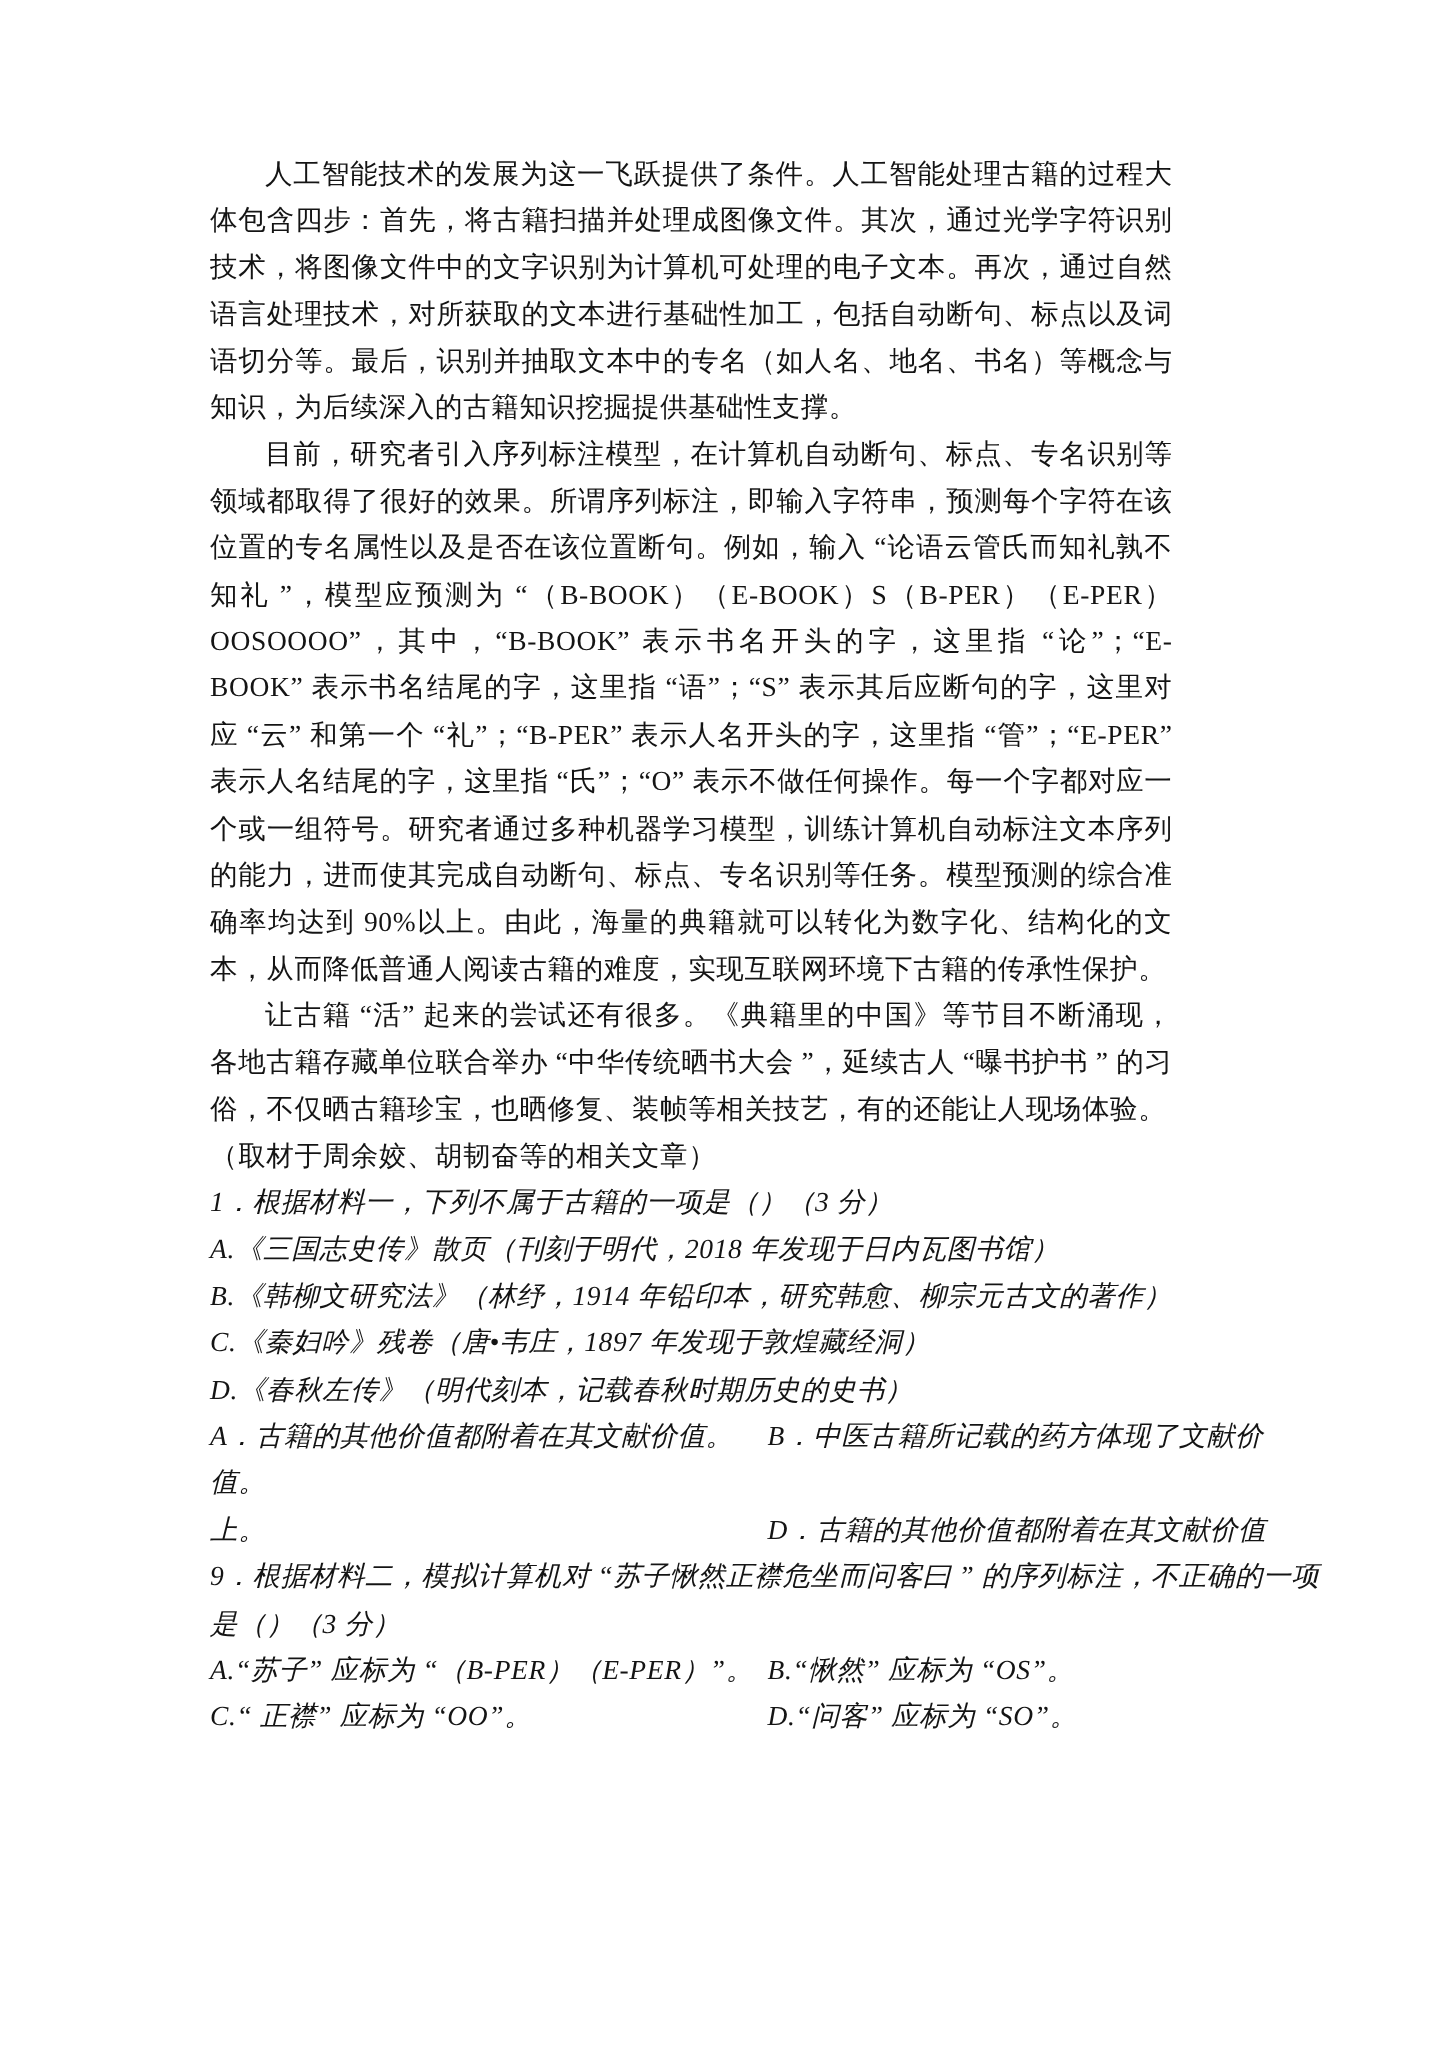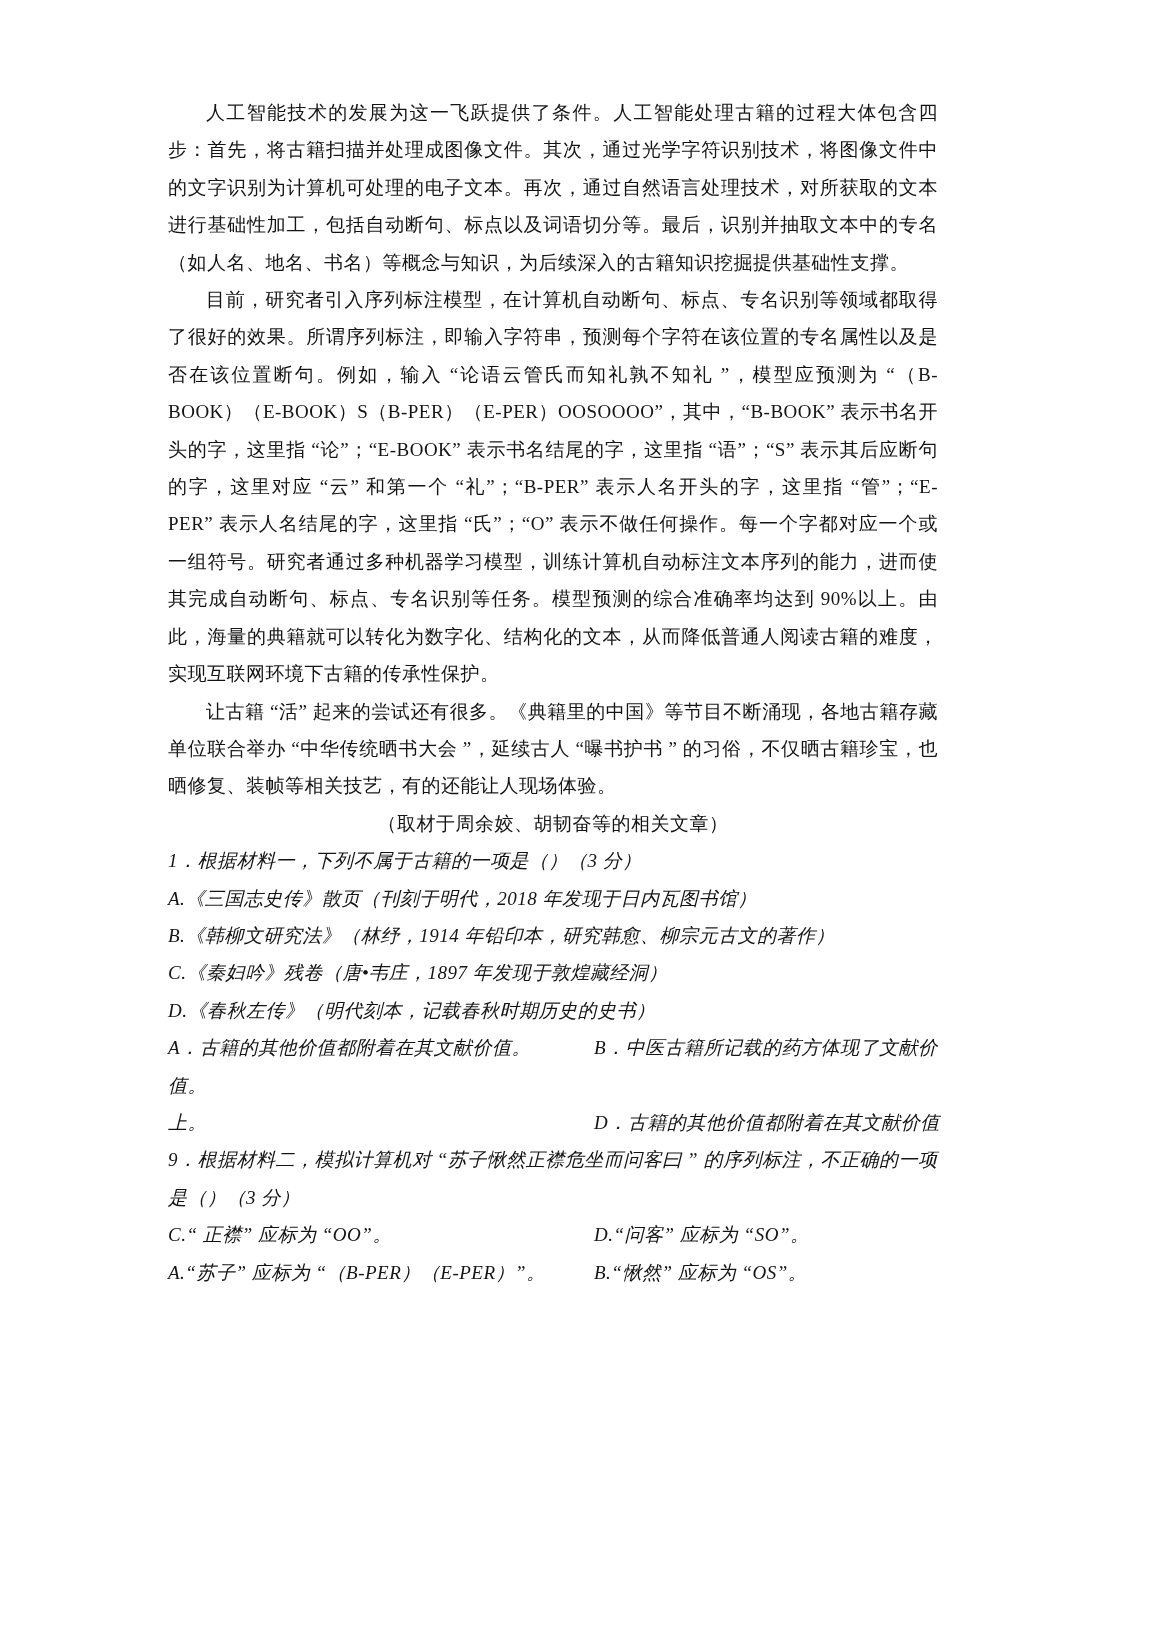--- a/index.html
+++ b/index.html
@@ -10,46 +10,46 @@
   body {
     width: 1158px;
     height: 1638px;
     overflow: hidden;
     font-family: "Liberation Serif", "DejaVu Serif", serif;
     color: #141414;
   }
   .page {
     box-sizing: border-box;
     width: 1158px;
-    padding: 94px 220px 0 168px;
-    font-size: 19px;
+    padding: 120px 220px 0 168px;
+    font-size: 22px;
     line-height: 37.4px;
     letter-spacing: 0.5px;
   }
   .para {
     margin: 0;
     text-align: justify;
     text-indent: 2em;
     text-justify: inter-character;
   }
   .attribution {
     margin: 0;
-    text-align: center;
+    text-align: left;
     text-indent: 0;
   }
   .qline {
     position: relative;
     margin: 0;
     text-align: left;
     white-space: nowrap;
     font-style: italic;
   }
   .col-right {
     position: absolute;
-    left: 426px;
+    left: 446px;
     top: 0;
     white-space: nowrap;
   }
 </style>
 </head>
 <body>
 
 <div class="page">
 
   <p class="para">人工智能技术的发展为这一飞跃提供了条件。人工智能处理古籍的过程大体包含四步：首先，将古籍扫描并处理成图像文件。其次，通过光学字符识别技术，将图像文件中的文字识别为计算机可处理的电子文本。再次，通过自然语言处理技术，对所获取的文本进行基础性加工，包括自动断句、标点以及词语切分等。最后，识别并抽取文本中的专名（如人名、地名、书名）等概念与知识，为后续深入的古籍知识挖掘提供基础性支撑。</p>
@@ -72,21 +72,21 @@
   </div>
   <div class="qline">值。</div>
   <div class="qline">
     <span class="col-right">D．古籍的其他价值都附着在其文献价值</span>
   </div>
   <div class="qline">上。</div>
 
   <div class="qline">9．根据材料二，模拟计算机对 “苏子愀然正襟危坐而问客曰 ” 的序列标注，不正确的一项</div>
   <div class="qline">是（）（3 分）</div>
   <div class="qline">
+    <span>A.“苏子” 应标为 “（B-PER）（E-PER）”。</span>
+    <span class="col-right">B.“愀然” 应标为 “OS”。</span>
+  </div>
+  <div class="qline">
     <span>C.“ 正襟” 应标为 “OO”。</span>
     <span class="col-right">D.“问客” 应标为 “SO”。</span>
-  </div>
-  <div class="qline">
-    <span>A.“苏子” 应标为 “（B-PER）（E-PER）”。</span>
-    <span class="col-right">B.“愀然” 应标为 “OS”。</span>
   </div>
 
 </div>
 
 </body></html>

